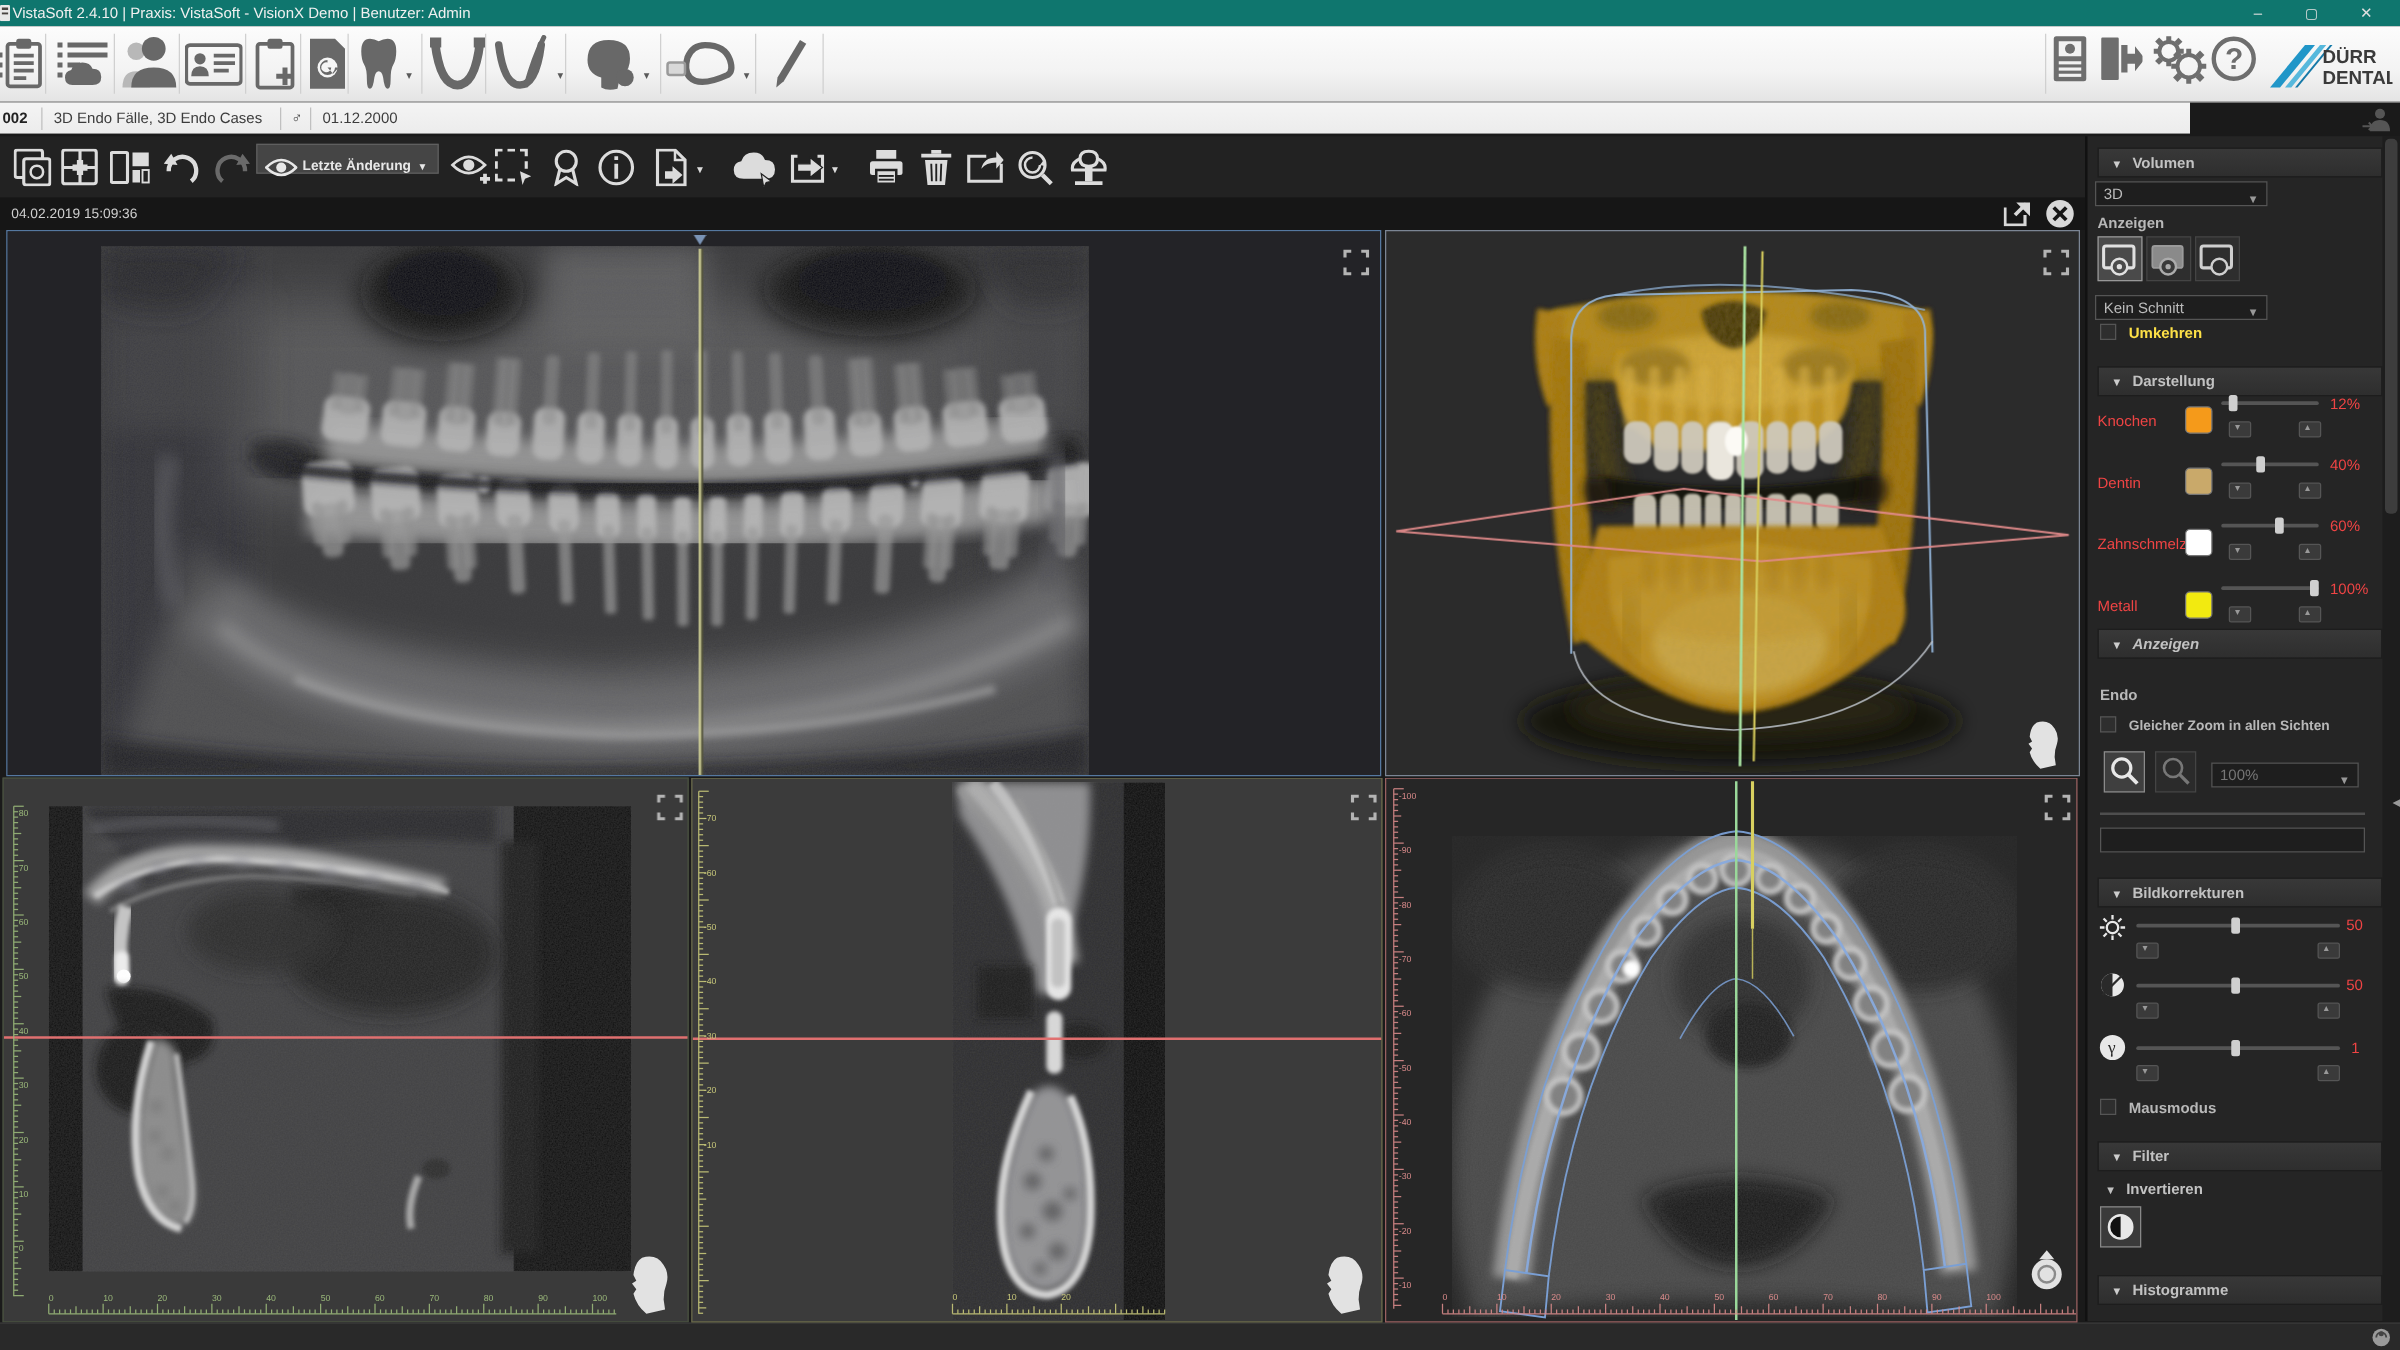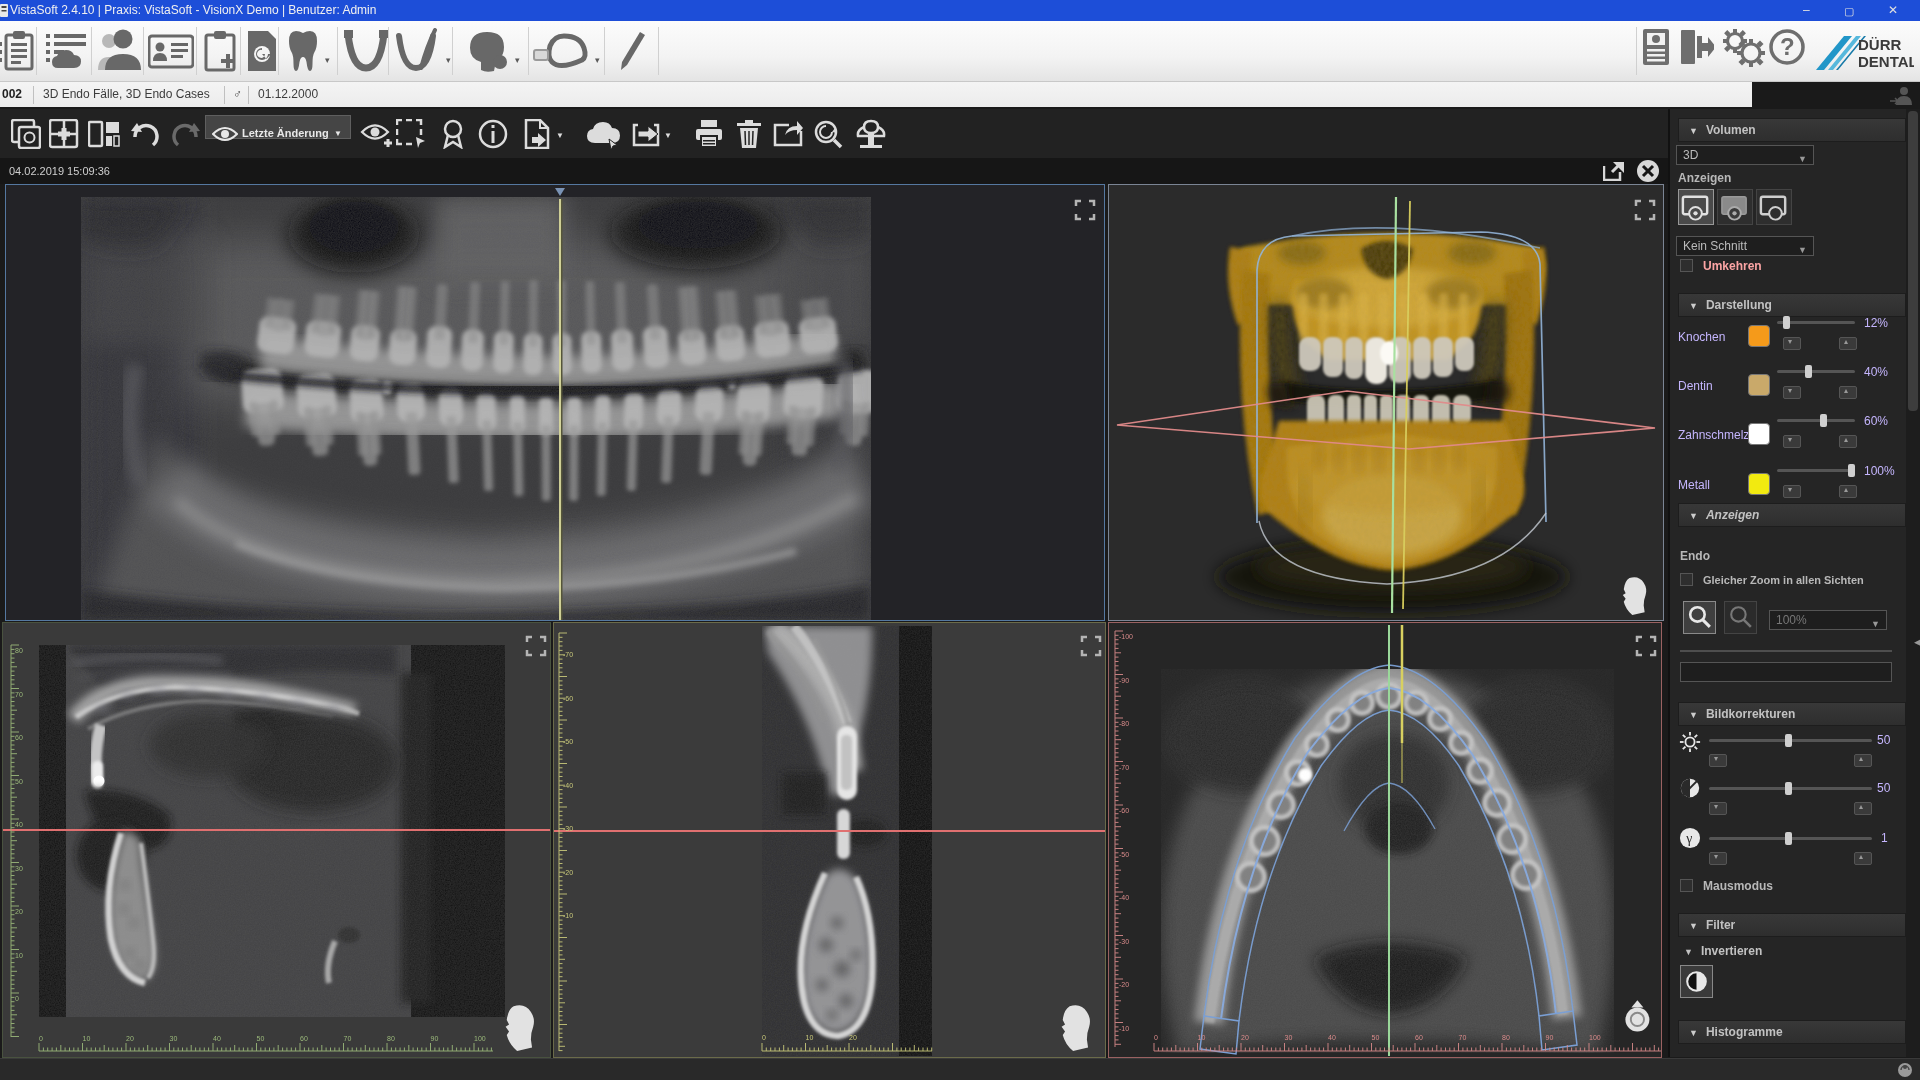--- a/index.html
+++ b/index.html
@@ -2,21 +2,21 @@
 <html><head>
 <meta charset="utf-8">
 <style>
 * { margin:0; padding:0; box-sizing:border-box; }
 html,body { width:1920px; height:1080px; overflow:hidden; background:#1a1a1a;
   font-family:"Liberation Sans", sans-serif; }
 #app { position:relative; width:1920px; height:1080px; }
 .abs { position:absolute !important; }
 
 
-#titlebar { left:0; top:0; width:1920px; height:21px; background:#1d4ed8;
+#titlebar { left:0; top:0; width:1920px; height:21px; background:#0f766e;
   color:#f0f0f0; font-size:12px; line-height:21px; }
 #titlebar .ttext { position:absolute; left:10px; top:0; }
 
 
 #toolbar { left:0; top:21px; width:1920px; height:61px;
   background:linear-gradient(#fcfcfc,#f3f3f3 60%,#e4e4e4); border-bottom:1px solid #c8c8c8; }
 .tsep { position:absolute; top:6px; width:1px; height:48px; background:#d0d0d0; }
 .ticon { position:absolute; top:7px; }
 .tdrop { position:absolute; top:34px; color:#5a5a5a; font-size:9px; }
 
@@ -48,21 +48,21 @@
 
 
 #sidebar { left:1668px; top:109px; width:252px; height:948px; background:#252525; color:#b4b4b4;
   font-size:12px; border-left:2px solid #111; }
 .shead { position:relative; margin:3px 4px 0 4px; height:24px; background:linear-gradient(#383838,#2e2e2e);
   border:1px solid #1d1d1d; color:#c2c2c2; font-size:12px; font-weight:bold; line-height:22px; }
 .shead .tri { display:inline-block; margin:0 8px 0 10px; font-size:9px; color:#cccccc; }
 .dropdown { position:relative; background:#1e1e1e; border:1px solid #555; height:20px; color:#bbb;
   font-size:12px; line-height:18px; padding-left:6px; }
 .dropdown .da { position:absolute; right:6px; top:4px; font-size:9px; color:#999; }
-.slabel { color:#c4b5fd; font-size:12px; }
+.slabel { color:#ef4444; font-size:12px; }
 .swatch { width:22px; height:22px; border-radius:4px; border:1px solid #777; }
 .slider { position:relative; height:3px; background:#555; border-radius:2px; }
 .slider .thumb { position:absolute; top:-5px; width:7px; height:13px; background:#cfcfcf; border-radius:2px; }
 .pm { width:18px; height:13px; background:#3a3a3a; border:1px solid #555; border-radius:2px; position:relative; }
 .pm:after { content:"▾"; position:absolute; left:4px; top:-1px; font-size:8px; color:#999; }
 .pmp:after { content:"▴"; }
 .cbox { width:13px; height:13px; background:#2e2e2e; border:1px solid #555; display:inline-block; }
 
 
 #statusbar { left:0; top:1058px; width:1920px; height:22px; background:#292929; border-top:1px solid #3a3a3a; }
@@ -1596,21 +1596,21 @@
           </svg>
       </div>
       <div style="width:36px;height:36px;background:#2e2e2e;border:1px solid #444;">
         <svg width="34" height="34" viewBox="0 0 35 35">
             <rect x="4" y="7" width="25" height="18" rx="2" fill="none" stroke="#cfcfcf" stroke-width="2.5"></rect>
             <circle cx="19" cy="24" r="6.5" fill="#2e2e2e" stroke="#cfcfcf" stroke-width="2"></circle>
           </svg>
       </div>
     </div>
     <div class="dropdown abs" style="left:6px;top:127px;width:138px;">Kein Schnitt<span class="da">▼</span></div>
-    <div class="abs" style="left:10px;top:150px;"><span class="cbox"></span><span style="position:relative;top:-2px;left:10px;font-weight:bold;color:#fca5a5;">Umkehren</span></div>
+    <div class="abs" style="left:10px;top:150px;"><span class="cbox"></span><span style="position:relative;top:-2px;left:10px;font-weight:bold;color:#fde047;">Umkehren</span></div>
 
     <div class="shead abs" style="left:4px;top:181px;width:228px;"><span class="tri">▼</span>Darstellung</div>
 
     <div class="abs slabel" style="left:8px;top:221px;">Knochen</div>
     <div class="abs swatch" style="left:78px;top:216px;background:#f59a1a;"></div>
     <div class="abs slider" style="left:107px;top:212px;width:78px;">
         <div class="thumb" style="left:6px;"></div>
       </div>
     <div class="abs slabel" style="left:194px;top:207px;">12%</div>
     <div class="abs pm" style="left:113px;top:228px;"></div>

